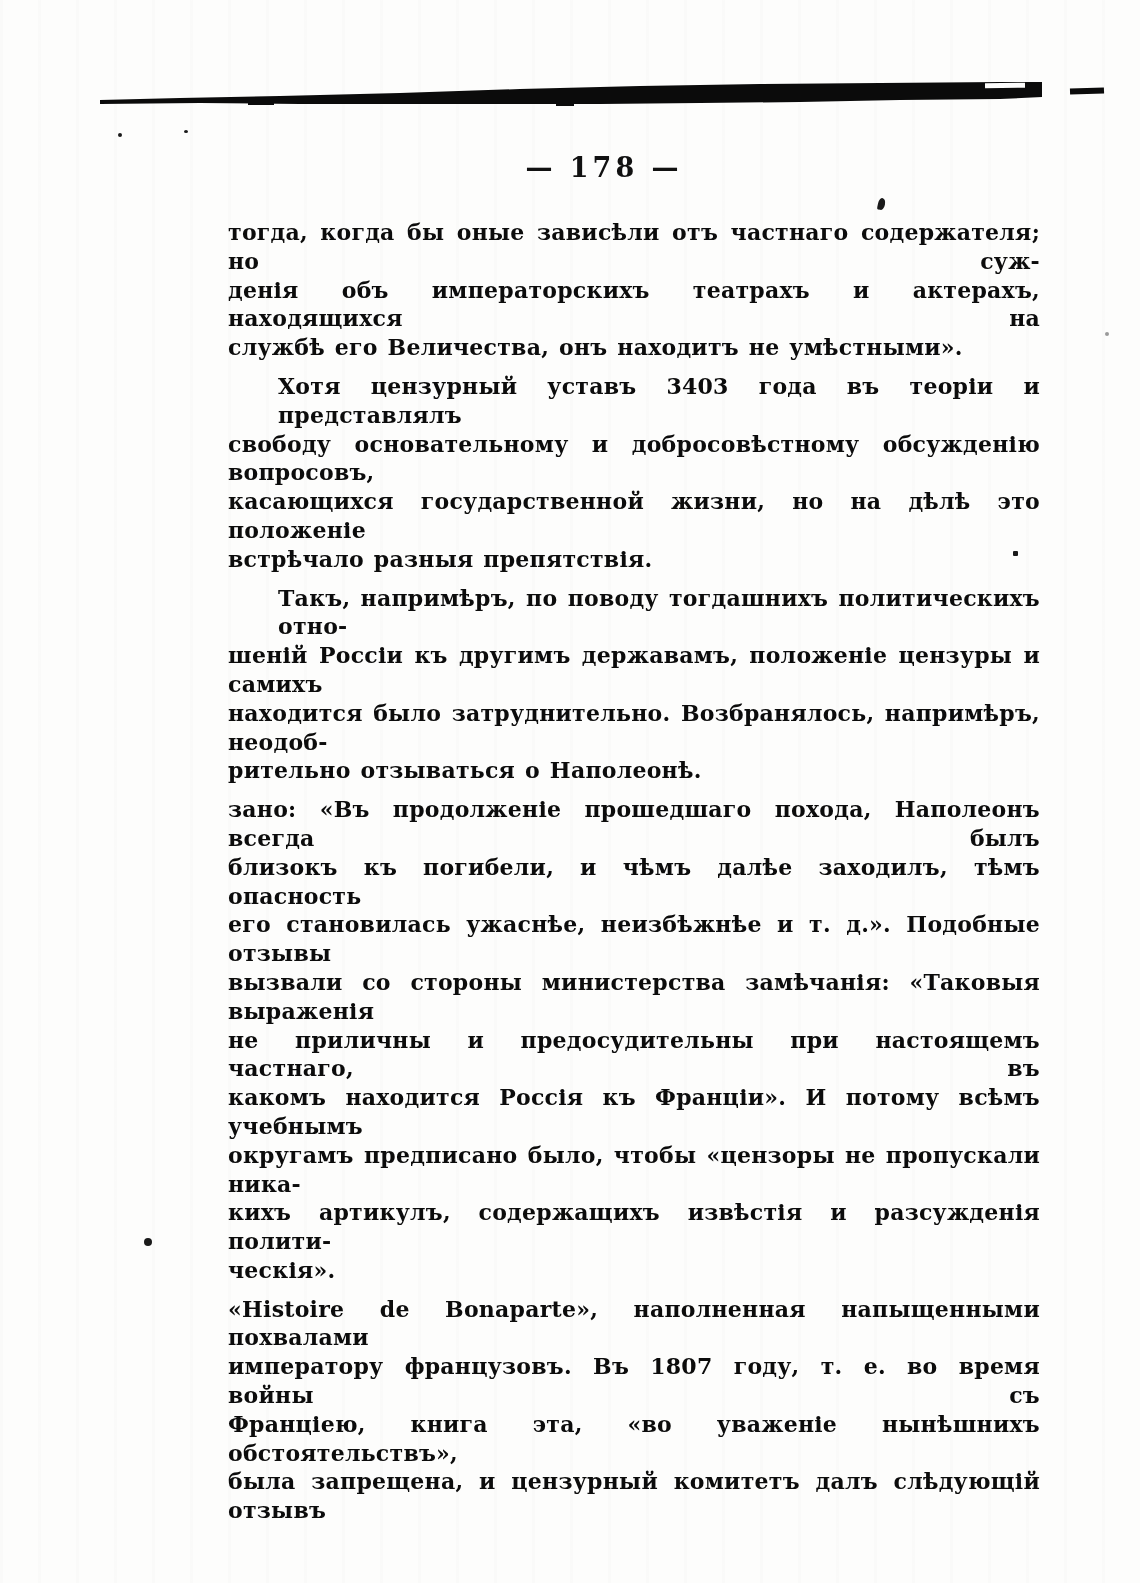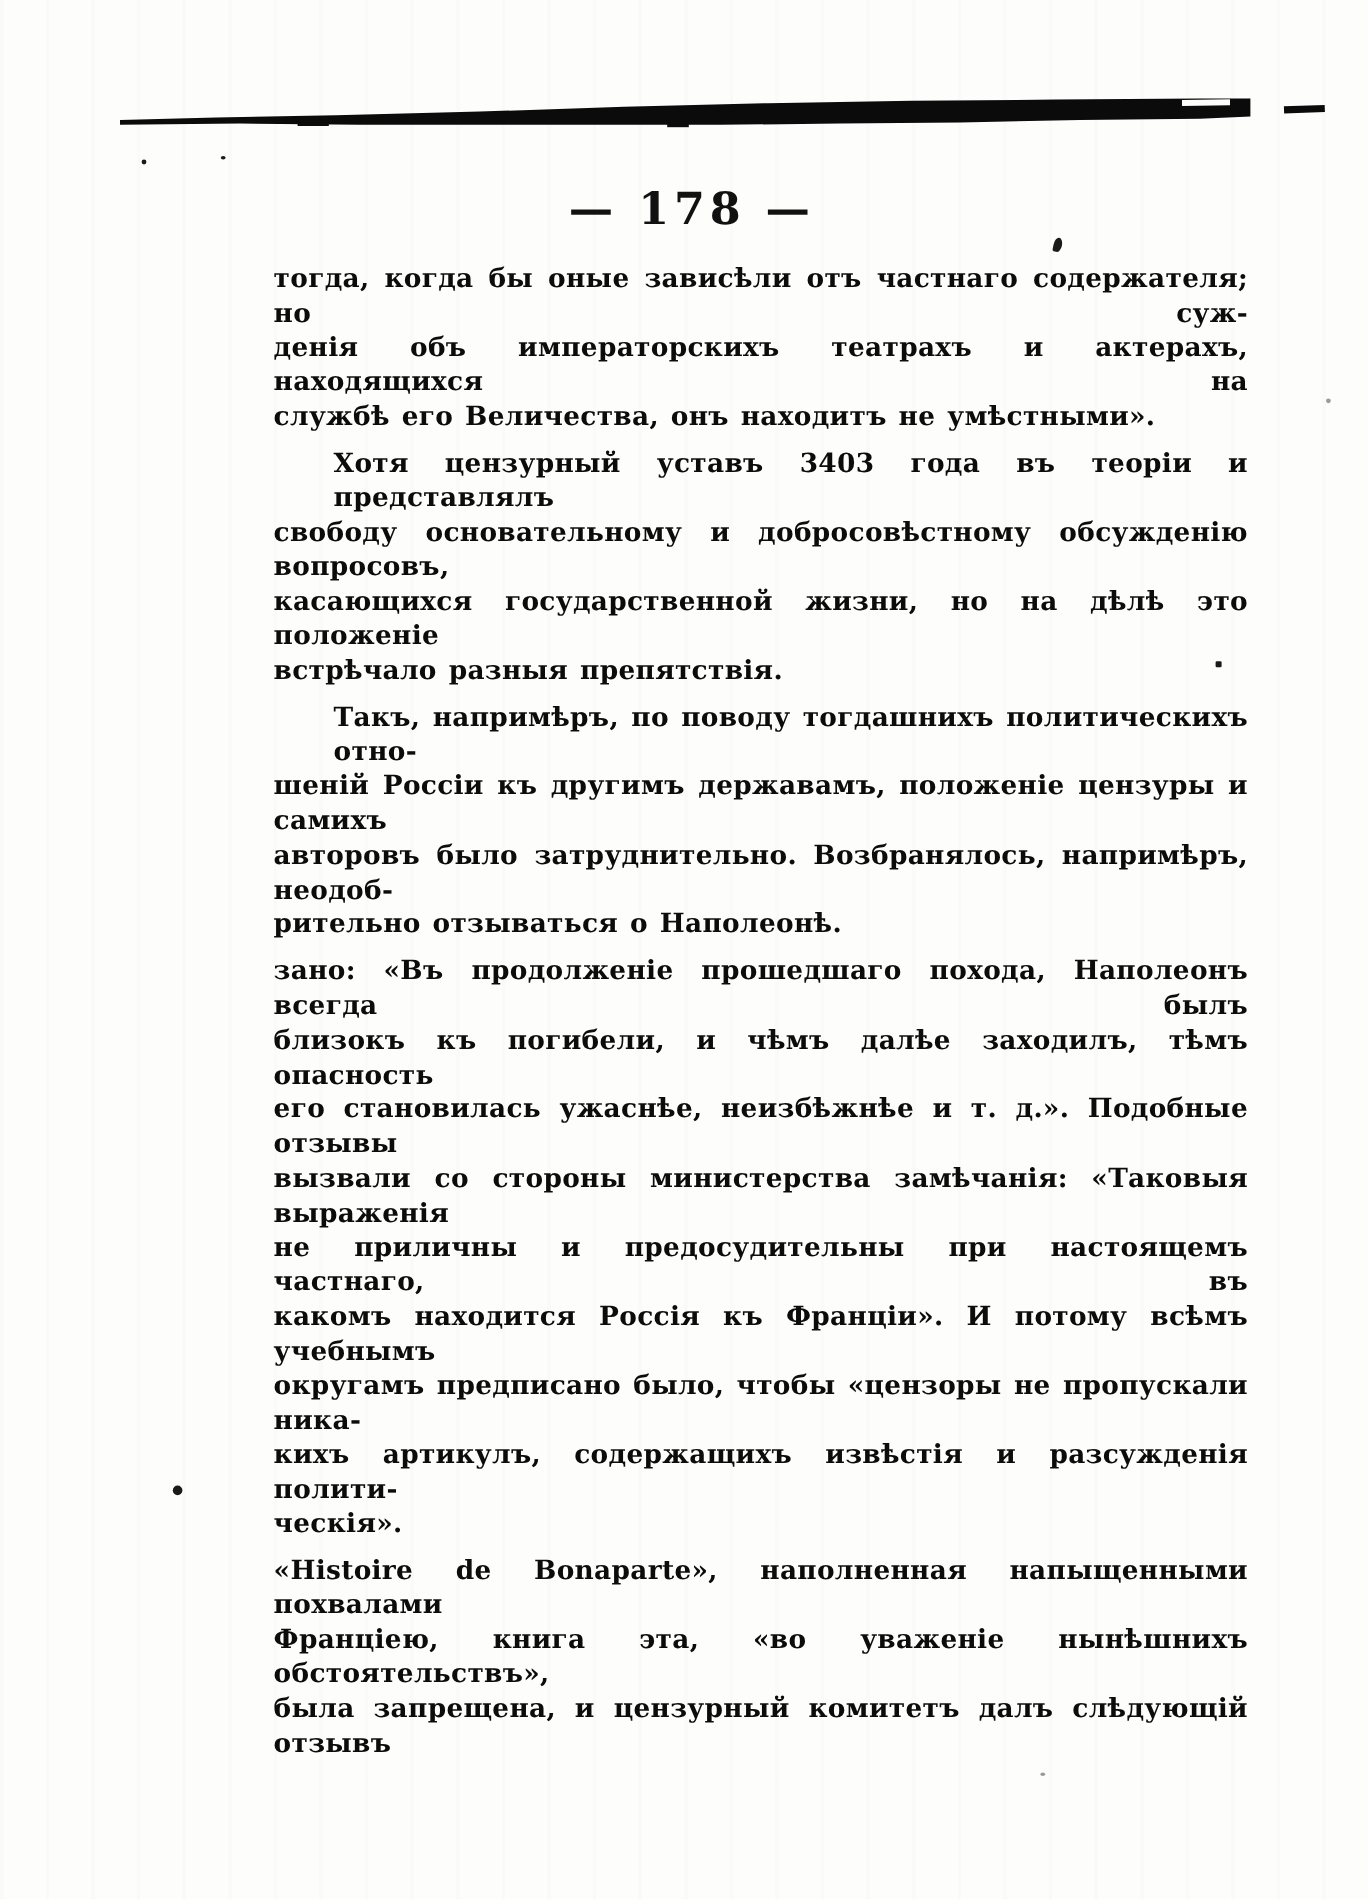--- a/index.html
+++ b/index.html
@@ -21,21 +21,22 @@
   .scan-bar {
     position: absolute;
     top: 0;
     left: 0;
   }
   .page-number {
     position: absolute;
     top: 152px;
     left: 474px;
     width: 260px;
-    font-size: 37px;
+    text-align: center;
+    font-size: 27px;
     font-weight: bold;
     letter-spacing: 4px;
     color: #111;
   }
   .text-block {
     position: absolute;
     left: 228px;
     top: 218px;
     width: 812px;
     font-size: 22px;
@@ -106,34 +107,35 @@
       </div>
       <div class="para indent">
         <div class="line first">Хотя цензурный уставъ 3403 года въ теоріи и представлялъ</div>
         <div class="line">свободу основательному и добросовѣстному обсужденію вопросовъ,</div>
         <div class="line">касающихся государственной жизни, но на дѣлѣ это положеніе</div>
         <div class="line last">встрѣчало разныя препятствія.</div>
       </div>
       <div class="para indent">
         <div class="line first">Такъ, напримѣръ, по поводу тогдашнихъ политическихъ отно-</div>
         <div class="line">шеній Россіи къ другимъ державамъ, положеніе цензуры и самихъ</div>
-        <div class="line">авторовъ было затруднительно. Возбранялось, напримѣръ, неодоб-</div>
+        <div class="line">находится было затруднительно. Возбранялось, напримѣръ, неодоб-</div>
         <div class="line last">рительно отзываться о Наполеонѣ.</div>
       </div>
       <div class="para indent">
         <div class="line">зано: «Въ продолженіе прошедшаго похода, Наполеонъ всегда былъ</div>
         <div class="line">близокъ къ погибели, и чѣмъ далѣе заходилъ, тѣмъ опасность</div>
         <div class="line">его становилась ужаснѣе, неизбѣжнѣе и т. д.». Подобные отзывы</div>
         <div class="line">вызвали со стороны министерства замѣчанія: «Таковыя выраженія</div>
         <div class="line">не приличны и предосудительны при настоящемъ частнаго, въ</div>
         <div class="line">какомъ находится Россія къ Франціи». И потому всѣмъ учебнымъ</div>
         <div class="line">округамъ предписано было, чтобы «цензоры не пропускали ника-</div>
         <div class="line">кихъ артикулъ, содержащихъ извѣстія и разсужденія полити-</div>
         <div class="line last">ческія».</div>
       </div>
       <div class="para indent">
         <div class="line">«Histoire de Bonaparte», наполненная напыщенными похвалами</div>
+        <div class="line">императору французовъ. Въ 1807 году, т. е. во время войны съ</div>
         <div class="line">Франціею, книга эта, «во уваженіе нынѣшнихъ обстоятельствъ»,</div>
         <div class="line">была запрещена, и цензурный комитетъ далъ слѣдующій отзывъ</div>
       </div>
     </div>
 
 </div>
 
 </body></html>

